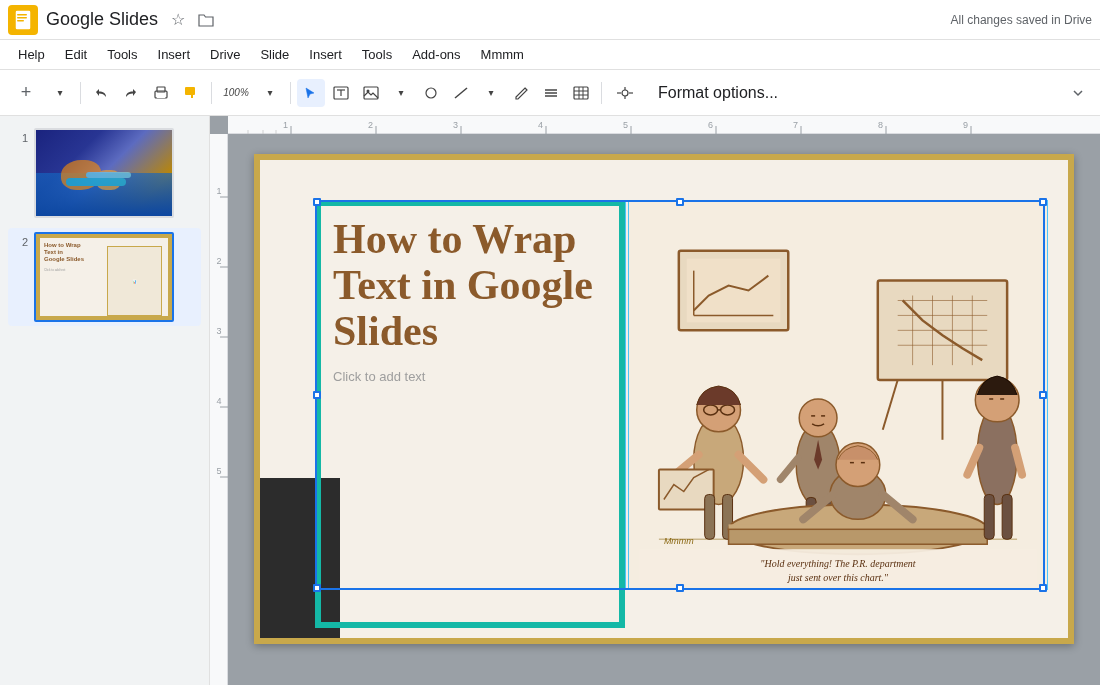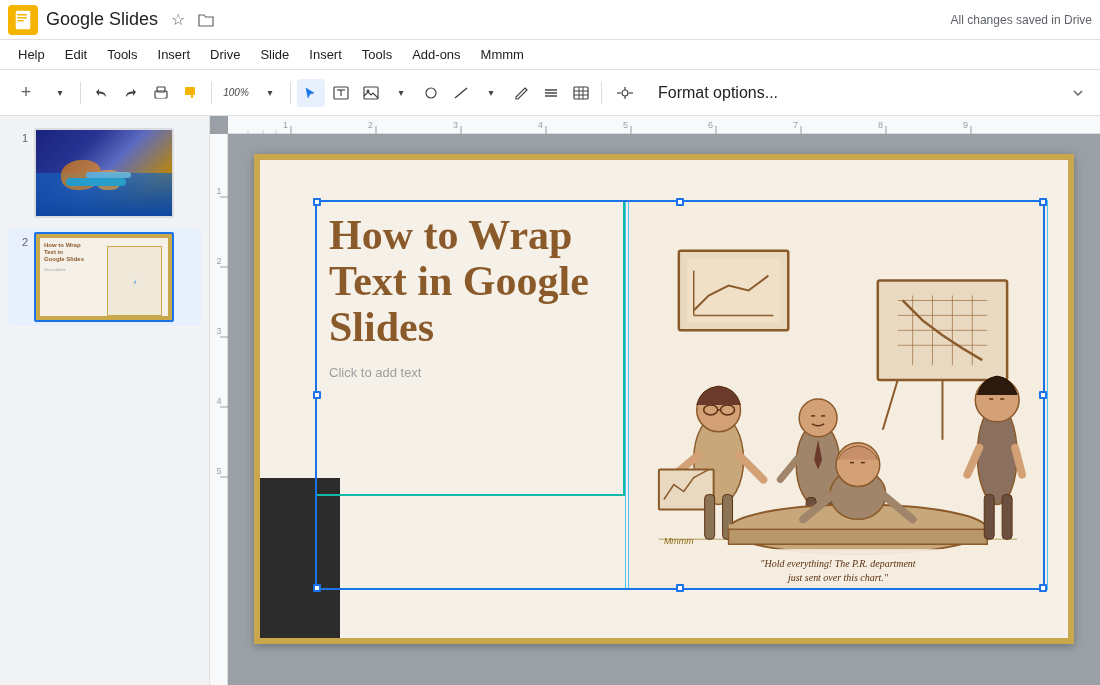--- a/index.html
+++ b/index.html
@@ -131,22 +131,22 @@
     .sel-handle.tc { top: -4px; left: calc(50% - 4px); }
     .sel-handle.tr { top: -4px; right: -4px; }
     .sel-handle.ml { top: calc(50% - 4px); left: -4px; }
     .sel-handle.mr { top: calc(50% - 4px); right: -4px; }
     .sel-handle.bl { bottom: -4px; left: -4px; }
     .sel-handle.bc { bottom: -4px; left: calc(50% - 4px); }
     .sel-handle.br { bottom: -4px; right: -4px; }
 
     
     .slide-textbox {
-      position: absolute; top: 40px; left: 55px; width: 310px; height: 296px;
-      border: 2px solid #14b8a6; background: transparent;
+      position: absolute; top: 40px; left: 55px; width: 310px; height: 428px;
+      border: 6px solid #14b8a6; background: transparent;
     }
     .slide-title-text {
       font-size: 42px; font-weight: bold; color: #8B5A2B;
       line-height: 1.1; padding: 10px 12px 0 12px;
       font-family: 'Georgia', serif;
     }
     .slide-click-text {
       font-size: 13px; color: #9e9e9e; padding: 14px 12px;
     }
 

